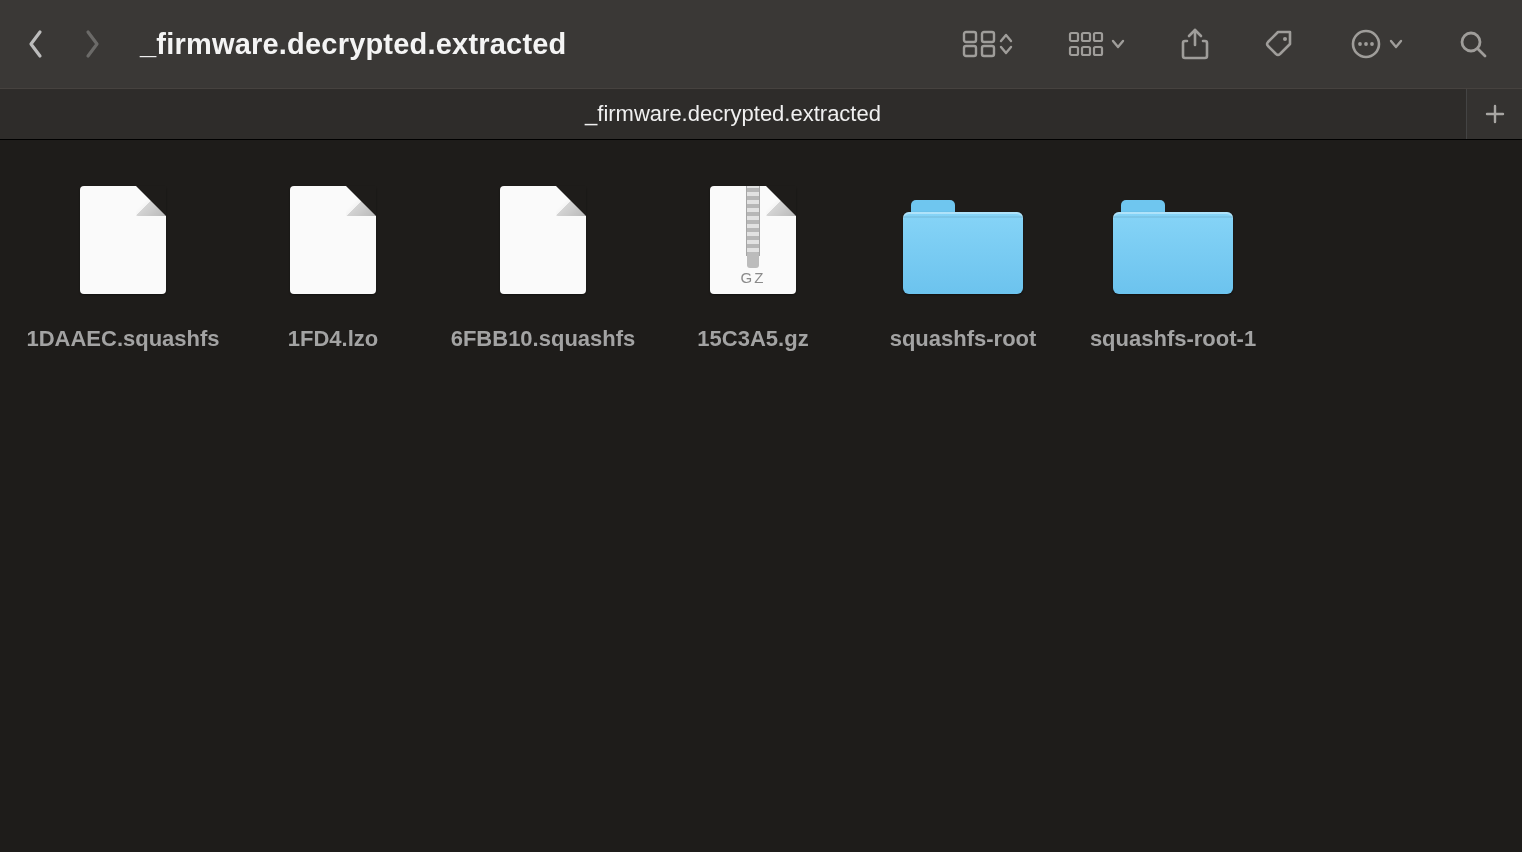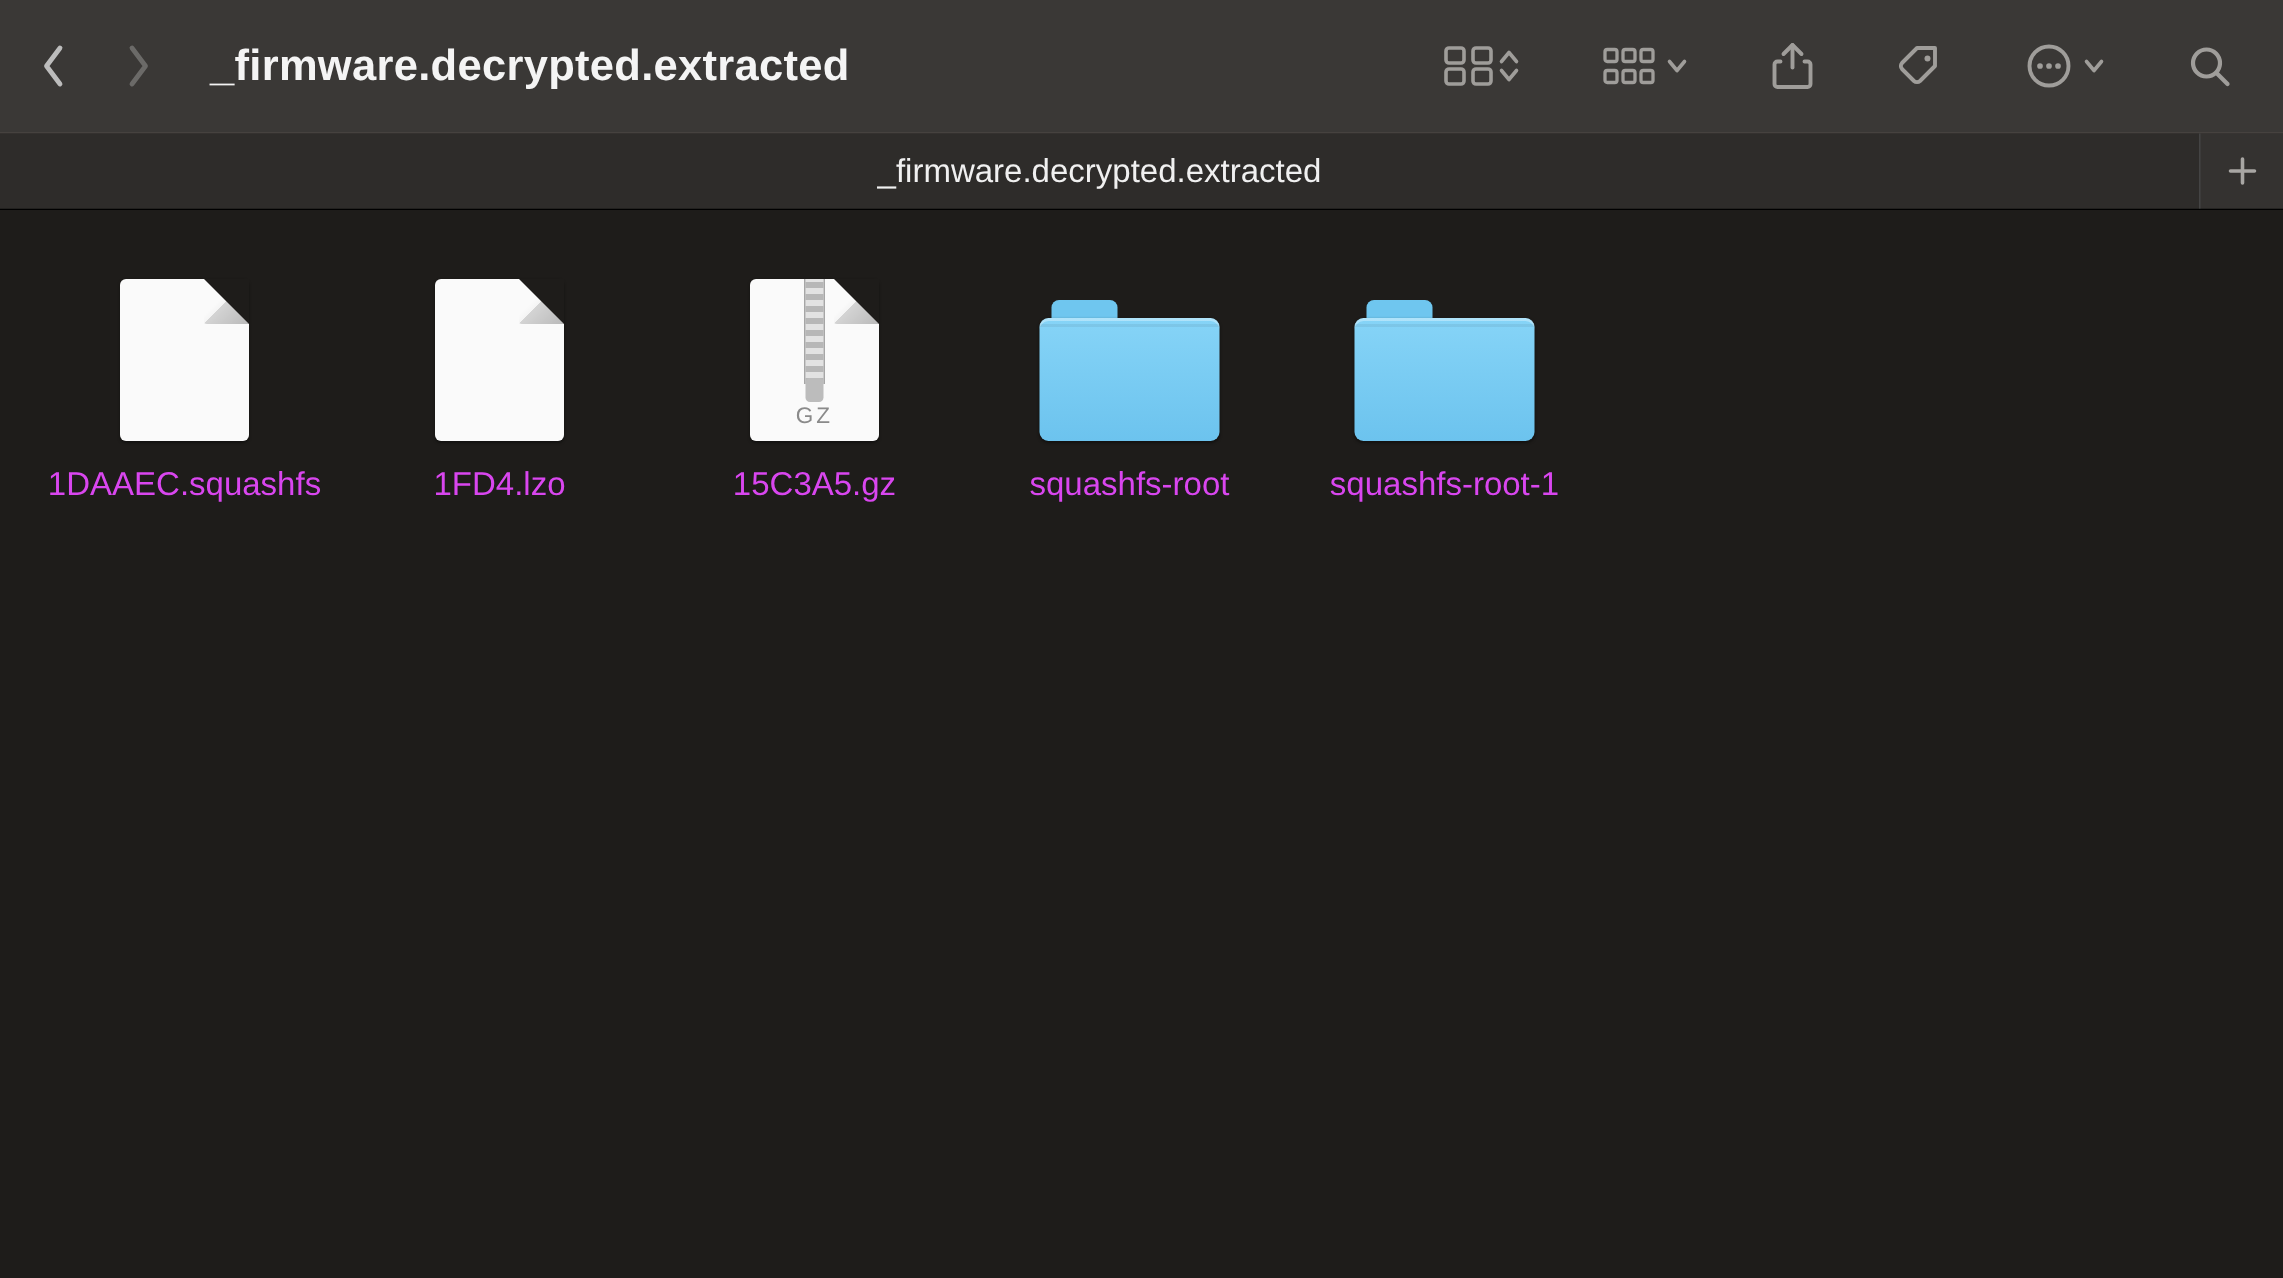--- a/index.html
+++ b/index.html
@@ -81,31 +81,33 @@
     grid-template-columns: repeat(7, 210px);
     row-gap: 66px;
     column-gap: 0;
   }
   .item {
     display: flex;
     flex-direction: column;
     align-items: center;
     text-align: center;
     cursor: default;
+    gap: 16px;
   }
   .icon-wrap {
     width: 120px; height: 120px;
     display: flex; align-items: flex-end; justify-content: center;
     margin-bottom: 16px;
   }
   .label {
     font-size: 22px;
-    color: #d946ef;
+    color: #a3a3a3;
     max-width: 200px;
     word-break: break-word;
+    font-weight: bold;
   }
 
   
   .file-icon {
     width: 86px; height: 108px;
     background: #fafafa;
     border-radius: 4px;
     position: relative;
     box-shadow: 0 1px 2px rgba(0,0,0,.4);
   }
@@ -296,20 +298,28 @@
             <div class="file-icon">
               <div class="corner-shadow"></div>
             </div>
           </div>
           <div class="label">1FD4.lzo</div>
         </div>
         <div class="item">
           <div class="icon-wrap">
             <div class="file-icon">
               <div class="corner-shadow"></div>
+            </div>
+          </div>
+          <div class="label">6FBB10.squashfs</div>
+        </div>
+        <div class="item">
+          <div class="icon-wrap">
+            <div class="file-icon">
+              <div class="corner-shadow"></div>
               <div class="zipper"></div>
               <div class="tag">GZ</div>
             </div>
           </div>
           <div class="label">15C3A5.gz</div>
         </div>
         <div class="item">
           <div class="icon-wrap">
             <div class="folder-icon">
               <div class="tab-top"></div>

